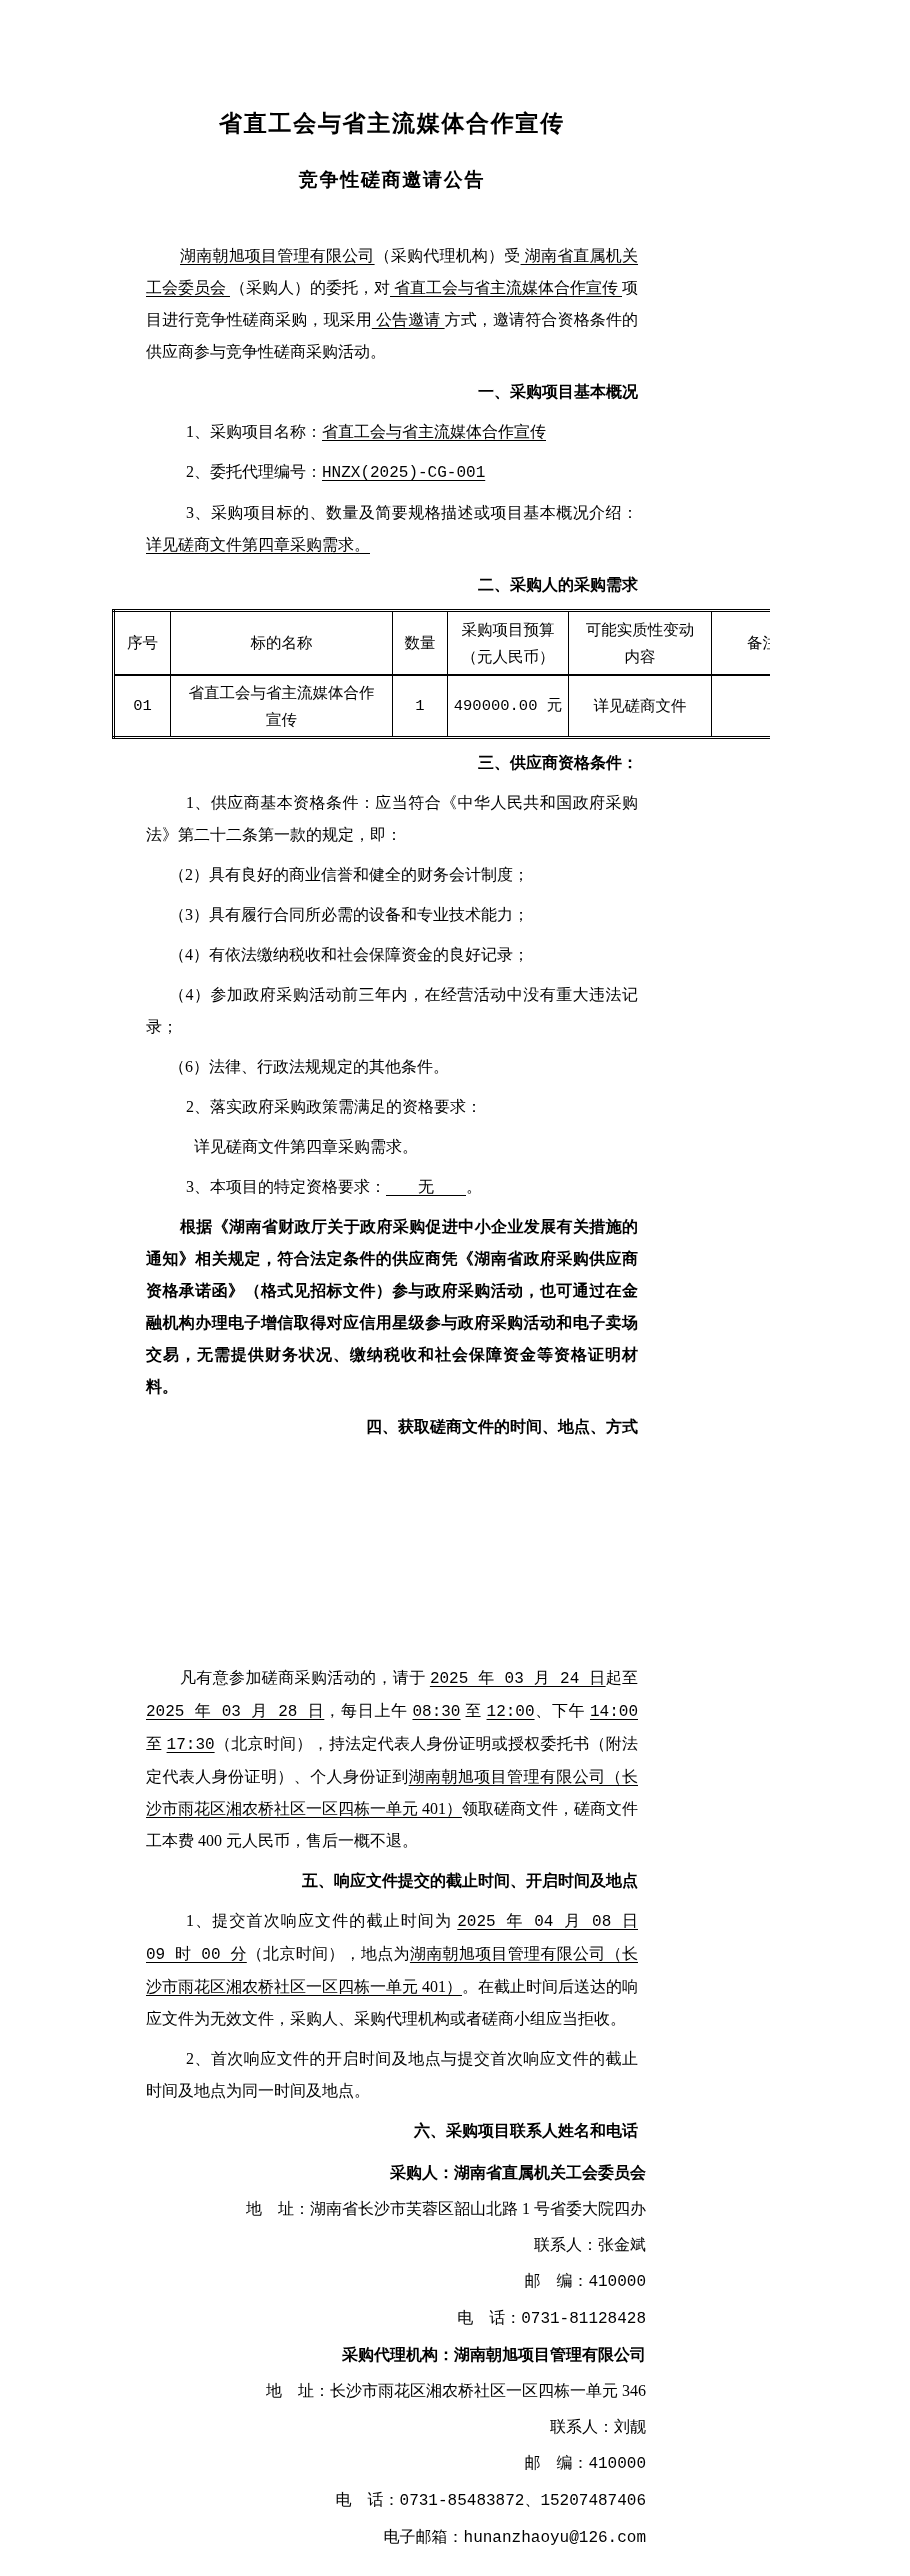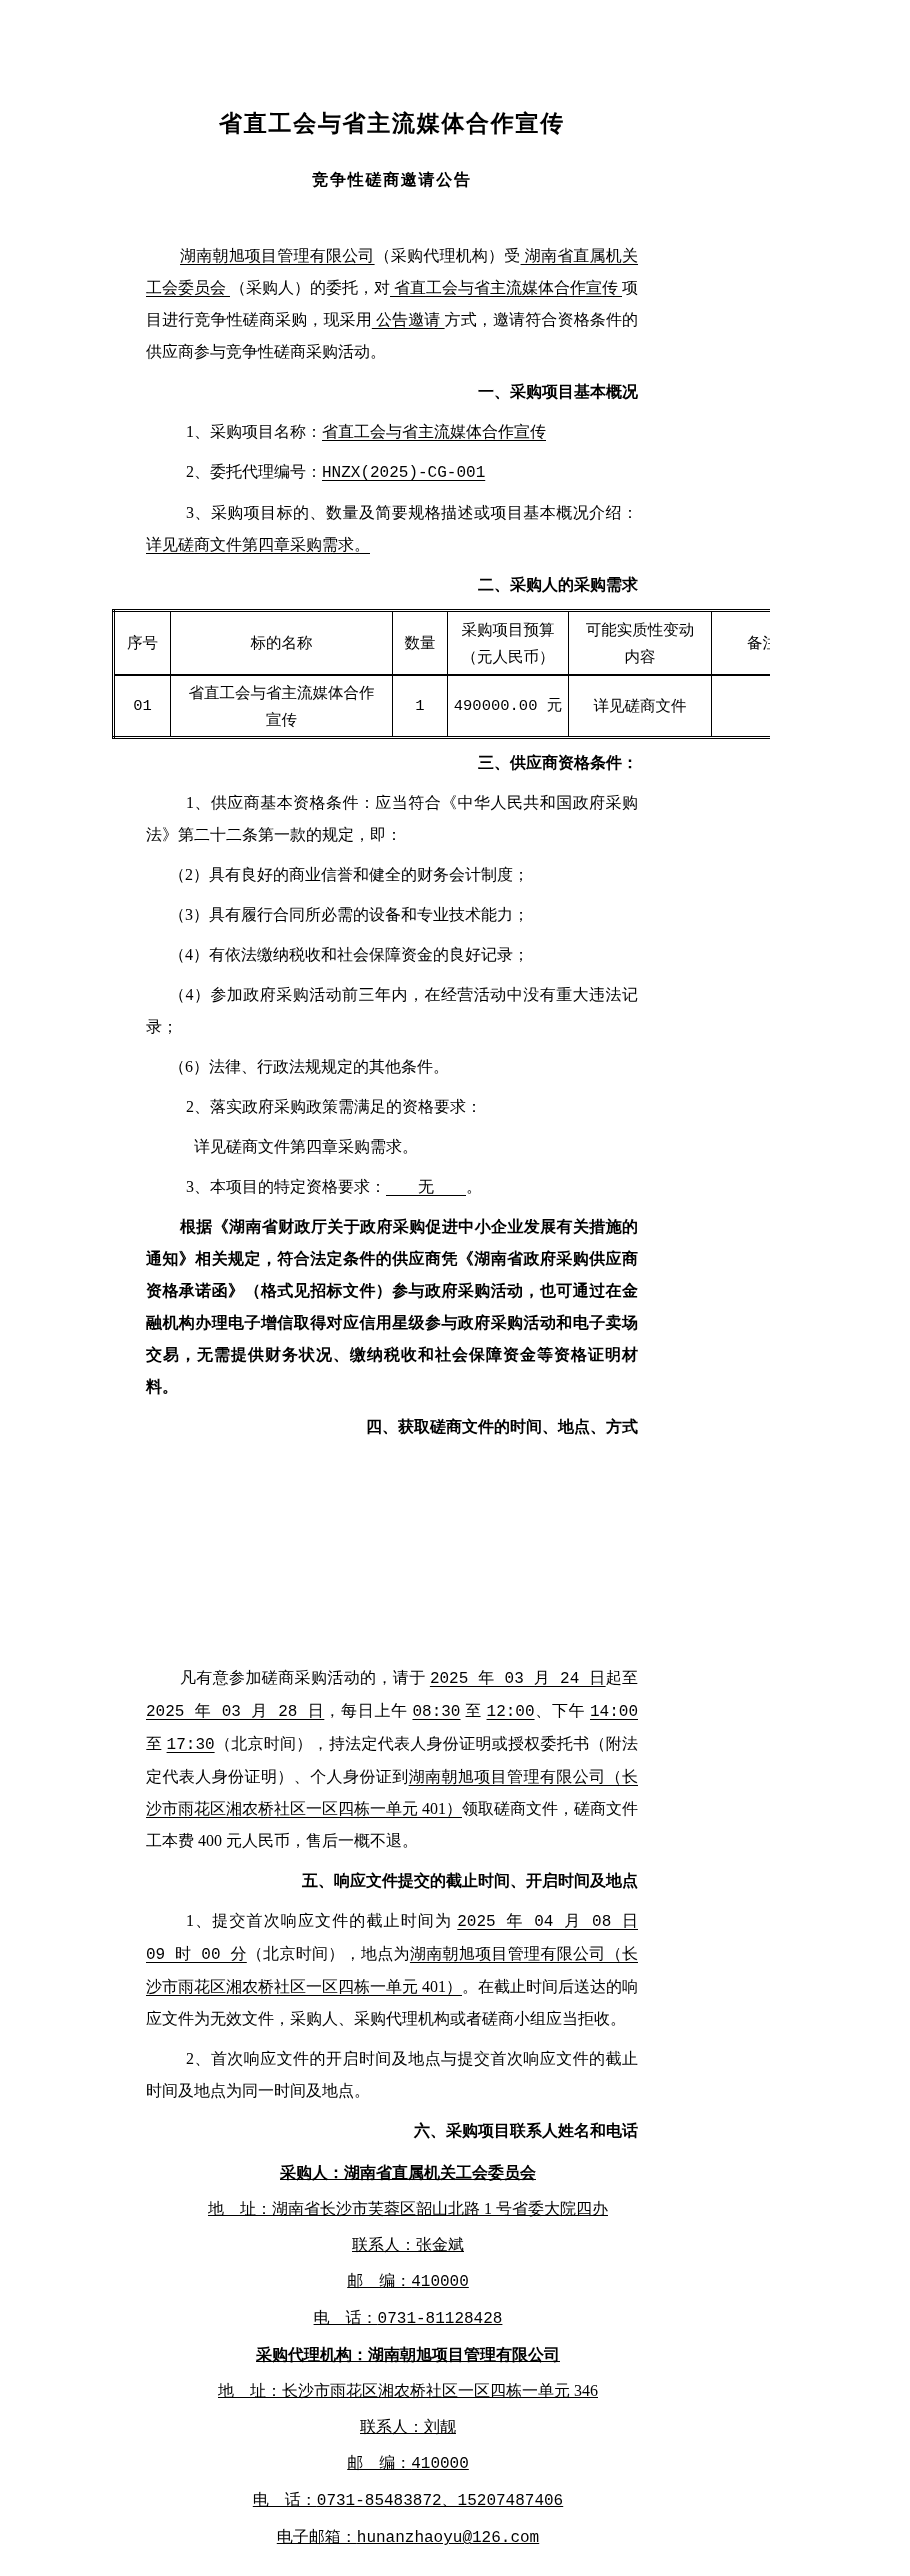--- a/index.html
+++ b/index.html
@@ -1,36 +1,36 @@
 <!DOCTYPE html>
 <html style="font-size:9.2px"><head>
 <meta charset="utf-8">
 <style>
   html,body{margin:0;padding:0;background:#ffffff;}
   .page{position:relative;width:770px;height:2576px;background:#ffffff;color:#000;overflow:hidden;box-sizing:border-box;}
   .content{padding:0 124px 0 138px;box-sizing:border-box;}
   .title{margin:109px 0 0 0;font-family:"Liberation Serif","DejaVu Serif",serif;font-weight:bold;font-size:23px;line-height:30px;text-align:center;letter-spacing:1.7px;}
-  .subtitle{margin:26.4px 0 0 0;font-family:"Liberation Serif","DejaVu Serif",serif;font-weight:bold;font-size:16px;line-height:30px;text-align:center;letter-spacing:1.7px;}
+  .subtitle{margin:26.4px 0 0 0;font-family:"Liberation Serif","DejaVu Serif",serif;font-weight:bold;font-size:19px;line-height:30px;text-align:center;letter-spacing:1.7px;}
   .para{margin:8px;font-family:"Liberation Serif","DejaVu Serif",serif;font-size:16px;line-height:32px;text-align:justify;}
   .para.h{font-weight:bold;font-family:"Liberation Sans","DejaVu Sans",sans-serif;text-align:right;}
   .first{margin-top:45px;}
   .ind2{text-indent:34px;}
   .ind25{text-indent:40px;}
   .sub{text-indent:23px;}
   .note{text-indent:48px;}
   .b{font-weight:bold;}
   .u{text-decoration:underline;text-decoration-thickness:1.1px;text-underline-offset:3.4px;}
   .mono{font-family:"Liberation Mono","DejaVu Sans Mono",monospace;}
   .tbl{border-collapse:collapse;table-layout:fixed;width:700px;margin:0 0 0 -26px;border:3.4px double #000;}
   .tbl td{border:1.1px solid #000;text-align:center;vertical-align:middle;padding:0 3.4px;white-space:pre-line;font-family:"Liberation Serif","DejaVu Serif",serif;font-size:15.5px;line-height:27.6px;box-sizing:border-box;}
   .thr td{height:64px;border-bottom:2.3px solid #000;}
   .tdr td{height:63px;}
   .pagebreak{height:203px;}
   .contact{margin-top:5.7px;}
-  .cline{margin:0;font-family:"Liberation Serif","DejaVu Serif",serif;font-size:16px;line-height:36px;text-indent:32px;text-align:center;text-decoration:underline;}
+  .cline{margin:0;font-family:"Liberation Serif","DejaVu Serif",serif;font-size:16px;line-height:36px;text-indent:32px;text-align:right;}
 </style>
 </head>
 <body>
 
 <div class="page">
   <div class="content">
 
     <h1 class="title">省直工会与省主流媒体合作宣传</h1>
     <h2 class="subtitle">竞争性磋商邀请公告</h2>
 

